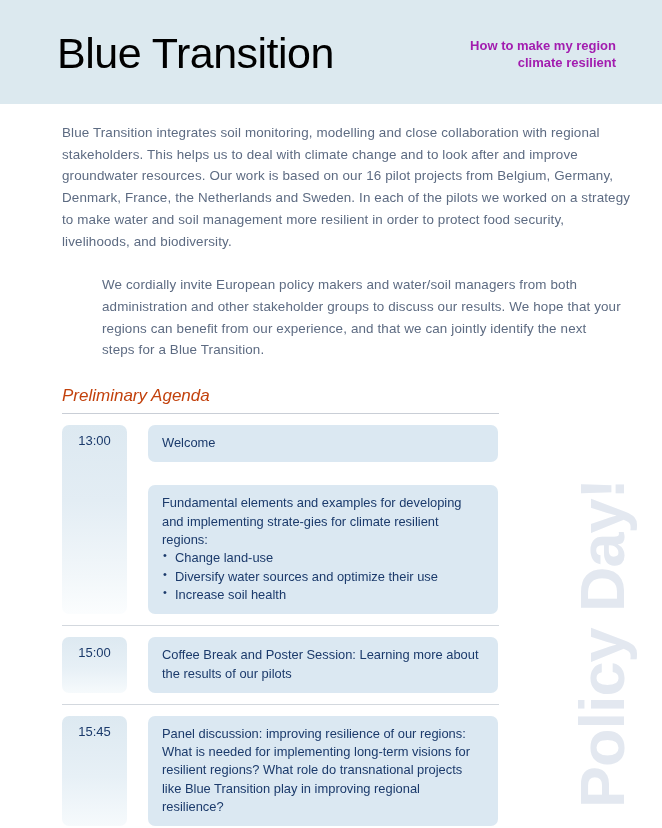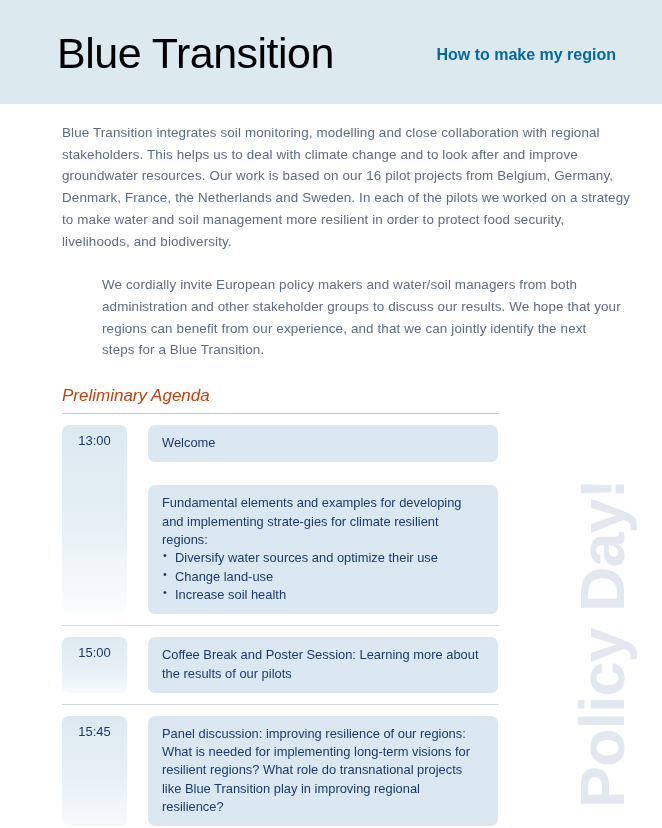--- a/index.html
+++ b/index.html
@@ -42,23 +42,23 @@
     line-height: 1;
     color: #000000;
     letter-spacing: -0.5px;
     font-weight: 400;
     white-space: nowrap;
     margin-top: 2px;
   }
   .header-subtitle {
     margin-left: 14px;
     margin-top: 6px;
-    font-size: 16px;
+    font-size: 13px;
     font-weight: bold;
-    color: #0369a1;
+    color: #a21caf;
     line-height: 1.28;
     text-align: right;
     flex: 1;
   }
   .header-subtitle .l1 { display: block; }
   .header-subtitle .l2 { display: block; }
 
   
   .content {
     position: absolute;
@@ -183,20 +183,21 @@
 </style>
 </head>
 <body>
 
 <div class="page">
 
   <div class="header-band">
     <div class="brand-title">Blue Transition</div>
     <div class="header-subtitle">
       <span class="l1">How to make my region</span>
+      <span class="l2">climate resilient</span>
     </div>
   </div>
 
   <div class="watermark">Policy Day!</div>
 
   <div class="content">
 
     <div class="para first">Blue Transition integrates soil monitoring, modelling and close collaboration with regional stakeholders. This helps us to deal with climate change and to look after and improve groundwater resources. Our work is based on our 16 pilot projects from Belgium, Germany, Denmark, France, the Netherlands and Sweden. In each of the pilots we worked on a strategy to make water and soil management more resilient in order to protect food security, livelihoods, and biodiversity.</div>
     <div class="para second">We cordially invite European policy makers and water/soil managers from both administration and other stakeholder groups to discuss our results. We hope that your regions can benefit from our experience, and that we can jointly identify the next steps for a Blue Transition.</div>
 
@@ -207,22 +208,22 @@
 
       <div class="agenda-block">
         <div class="time-col">13:00</div>
         <div class="blocks-col">
           <div class="card">
             <p>Welcome</p>
           </div>
           <div class="card">
             <p>Fundamental elements and examples for developing and implementing strate-gies for climate resilient regions:</p>
             <ul class="bullets">
+              <li>Change land-use</li>
               <li>Diversify water sources and optimize their use</li>
-              <li>Change land-use</li>
               <li>Increase soil health</li>
             </ul>
           </div>
         </div>
       </div>
 
       <div class="sep"></div>
 
       <div class="agenda-block">
         <div class="time-col short">15:00</div>

